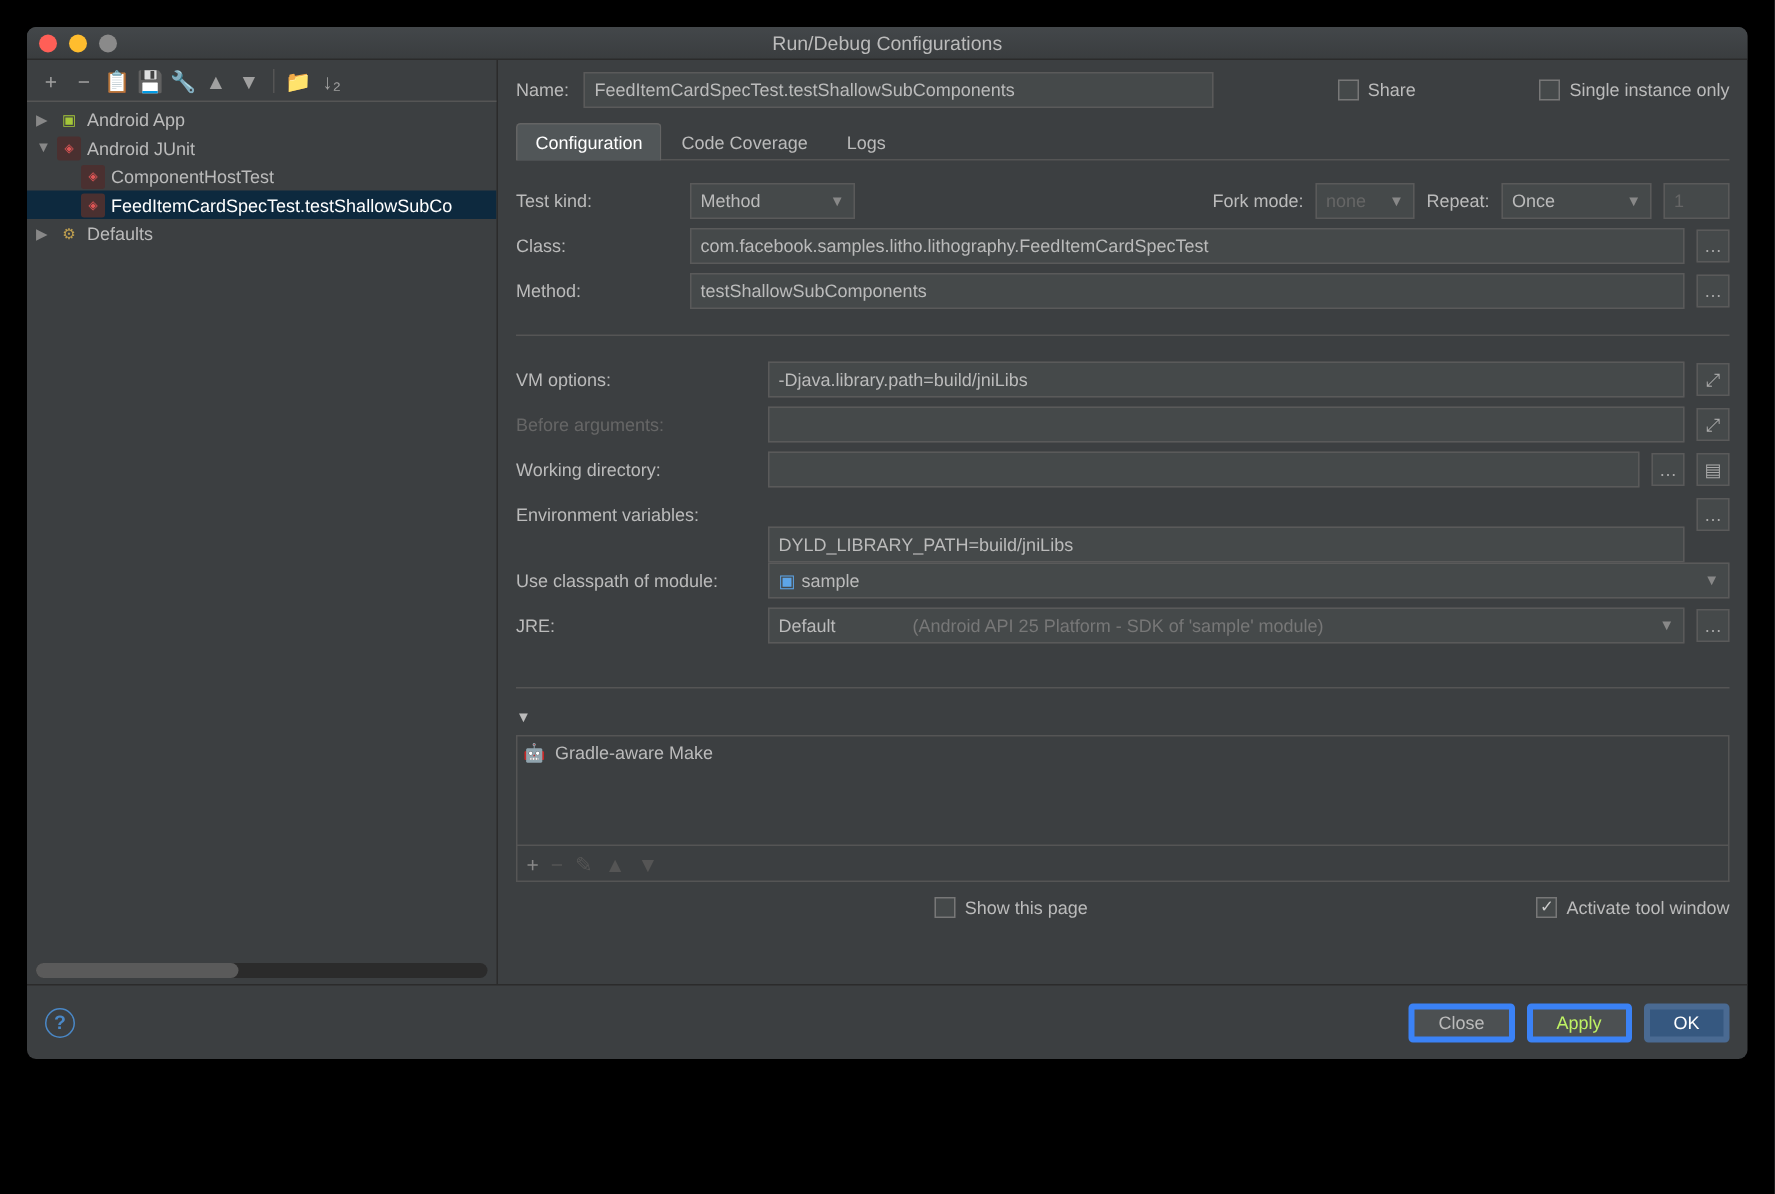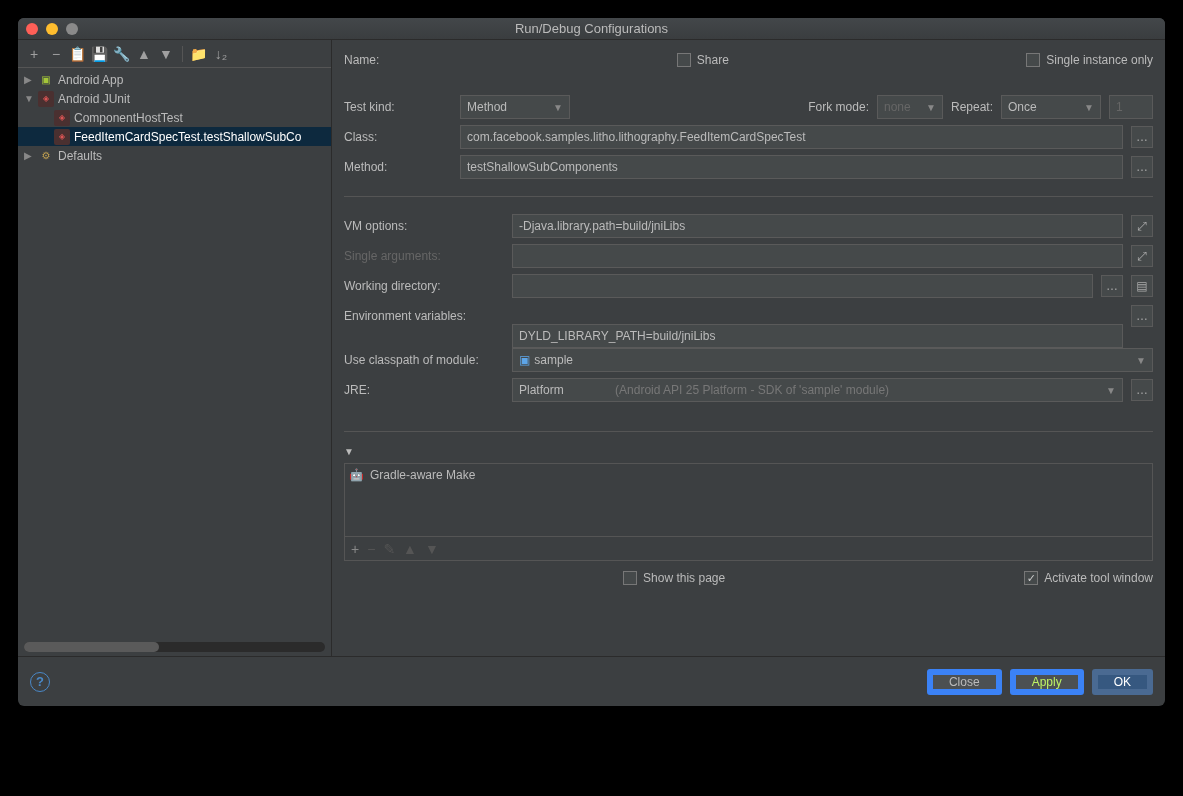--- a/index.html
+++ b/index.html
@@ -54,21 +54,21 @@
 .bl-arrow { font-size: 10px; }
 .bl-list { height: 74px; border: 1px solid #555; background: #3c3f41; padding: 4px; }
 .bl-item { display: flex; align-items: center; gap: 6px; }
 .bl-toolbar { height: 24px; border: 1px solid #555; border-top: none; display: flex; align-items: center; padding: 0 6px; gap: 8px; }
 .bl-tb-btn { color: #888; font-size: 14px; cursor: pointer; }
 .bl-tb-btn.disabled { color: #555; }
 .bl-checks { display: flex; gap: 20px; margin-top: 10px; align-items: center; }
 .footer { height: 50px; border-top: 1px solid #2b2b2b; display: flex; align-items: center; padding: 0 12px; gap: 8px; }
 .help-icon { width: 20px; height: 20px; border-radius: 50%; border: 1px solid #4a88c7; color: #4a88c7; display: flex; align-items: center; justify-content: center; font-size: 13px; font-weight: bold; }
 .footer-btns { margin-left: auto; display: flex; gap: 8px; }
-.btn { height: 26px; padding: 0 16px; border: 6px solid #3b82f6; background: #4c5052; color: #bbbbbb; border-radius: 3px; cursor: pointer; font-size: 12px; }
+.btn { height: 26px; padding: 0 16px; border: 4px solid #3b82f6; background: #4c5052; color: #bbbbbb; border-radius: 3px; cursor: pointer; font-size: 12px; }
 .btn.disabled { color: #bef264; }
 .btn.primary { background: #365880; border-color: #4a6a92; color: #fff; }
 .jre-hint { color: #777; margin-left: 48px; }
 .module-icon { color: #5da5e8; margin-right: 4px; }
 </style>
 </head>
 <body>
 
 <div class="window">
   <div class="titlebar">
@@ -120,30 +120,36 @@
           </div>
         </div>
         <div class="tree-scroll">
             <div class="tree-scroll-thumb"></div>
           </div>
       </div>
 
       <div class="content">
         <div class="name-row">
           <label>Name:</label>
+          <input class="text-input name-input" value="FeedItemCardSpecTest.testShallowSubComponents" style="">
           <div class="chk-group">
             <span class="chk"></span>
             <span>Share</span>
           </div>
           <div class="chk-group">
             <span class="chk"></span>
             <span>Single instance only</span>
           </div>
         </div>
 
+        <div class="tabs">
+          <div class="tab active">Configuration</div>
+          <div class="tab">Code Coverage</div>
+          <div class="tab">Logs</div>
+        </div>
 
         <div class="form">
           <div class="form-row">
             <span class="form-label">Test kind:</span>
             <div class="select" style="width:110px">
               <span>Method</span>
                 <span class="select-arrow">▼</span>
             </div>
             <span style="margin-left:auto">Fork mode:</span>
             <div class="select" style="width:66px">
@@ -172,21 +178,21 @@
 
           <div class="divider"></div>
 
           <div class="form-row">
             <span class="form-label wide">VM options:</span>
             <input class="text-input" style="flex: 1 1 0%;" value="-Djava.library.path=build/jniLibs">
             <span class="btn-icon">⤢</span>
           </div>
 
           <div class="form-row">
-            <span class="form-label wide disabled">Single arguments:</span>
+            <span class="form-label wide disabled">Before arguments:</span>
             <input class="text-input" style="flex: 1 1 0%;" disabled="">
             <span class="btn-icon">⤢</span>
           </div>
 
           <div class="form-row">
             <span class="form-label wide">Working directory:</span>
             <input class="text-input" style="flex: 1 1 0%;">
             <span class="btn-icon">…</span>
             <span class="btn-icon">▤</span>
           </div>
@@ -203,21 +209,21 @@
             <span class="form-label wide">Use classpath of module:</span>
             <div class="select" style="flex:1">
               <span><span class="module-icon">▣</span><span>sample</span></span>
               <span class="select-arrow">▼</span>
             </div>
           </div>
 
           <div class="form-row">
             <span class="form-label wide">JRE:</span>
             <div class="select" style="flex:1">
-              <span><span>Platform</span> <span class="jre-hint">(Android API 25 Platform - SDK of 'sample' module)</span></span>
+              <span><span>Default</span> <span class="jre-hint">(Android API 25 Platform - SDK of 'sample' module)</span></span>
               <span class="select-arrow">▼</span>
             </div>
             <span class="btn-icon">…</span>
           </div>
         </div>
 
         <div class="divider"></div>
 
         <div class="before-launch">
           <div class="bl-header">

